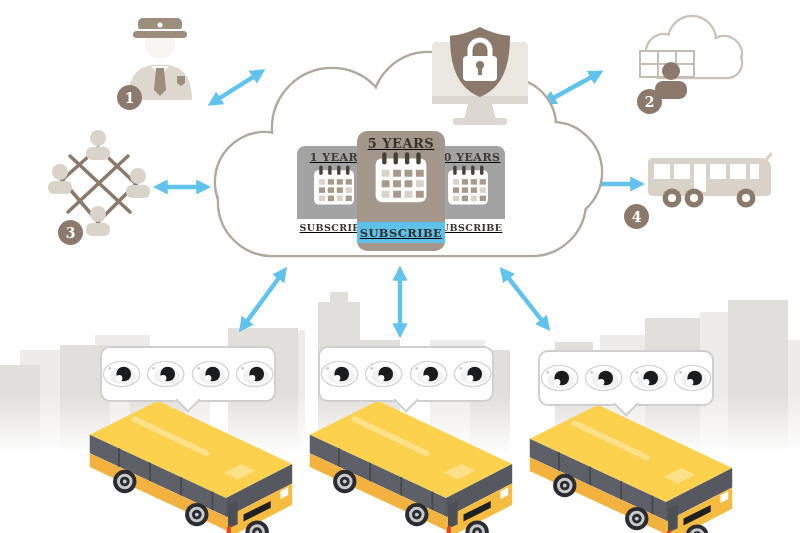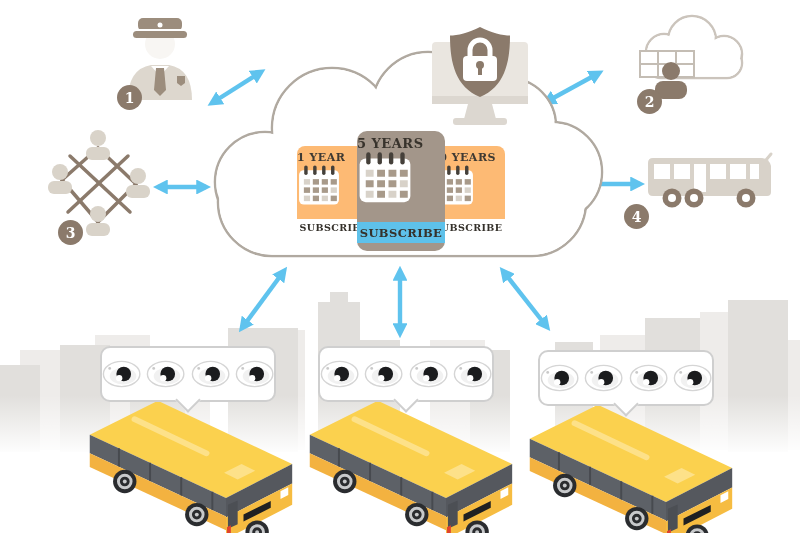--- a/index.html
+++ b/index.html
@@ -7,22 +7,22 @@
          font-family:"DejaVu Serif", serif;}
   .abs{position:absolute;}
   svg{display:block;}
 
   
   .badge{position:absolute;width:25px;height:25px;border-radius:50%;background:#8b7a6b;
          color:#fff;display:flex;align-items:center;justify-content:center;
          font-size:14px;font-weight:700;z-index:6;}
 
   
-  .card{position:absolute;display:flex;flex-direction:column;z-index:5;}
-  .card.side{width:74px;height:90px;background:#fdba74;border-radius:8px;}
+  .card{position:absolute;display:flex;flex-direction:column;align-items:center;z-index:5;text-decoration:underline;}
+  .card.side{width:74px;height:90px;background:#a3a3a3;border-radius:8px;}
   .card.mid{width:88px;height:112px;background:#a3968a;border-radius:10px;padding-bottom:8px;}
   .card-title{font-weight:700;color:#3f3a33;letter-spacing:.5px;margin-top:5px;}
   .card.side .card-title{font-size:11px;}
   .card.mid  .card-title{font-size:13px;color:#38332c;}
   .cal{margin-top:1px;}
   .subscribe{width:100%;text-align:center;font-weight:700;color:#35312b;letter-spacing:.4px;
              display:flex;align-items:center;justify-content:center;cursor:pointer;}
   .card.side .subscribe{background:#fff;height:17px;font-size:9.5px;margin-top:auto;}
   .card.mid  .subscribe{background:#5ec1ea;height:21px;font-size:11.5px;margin-top:auto;}
 

